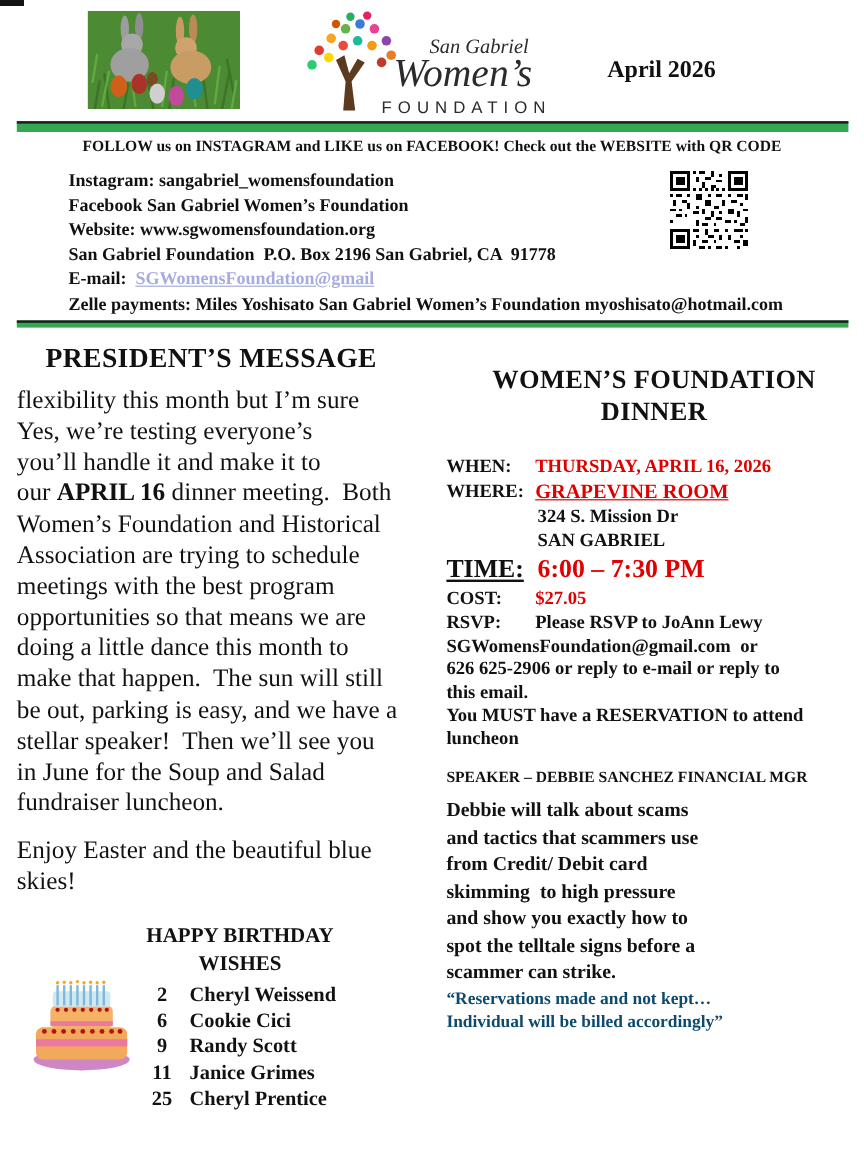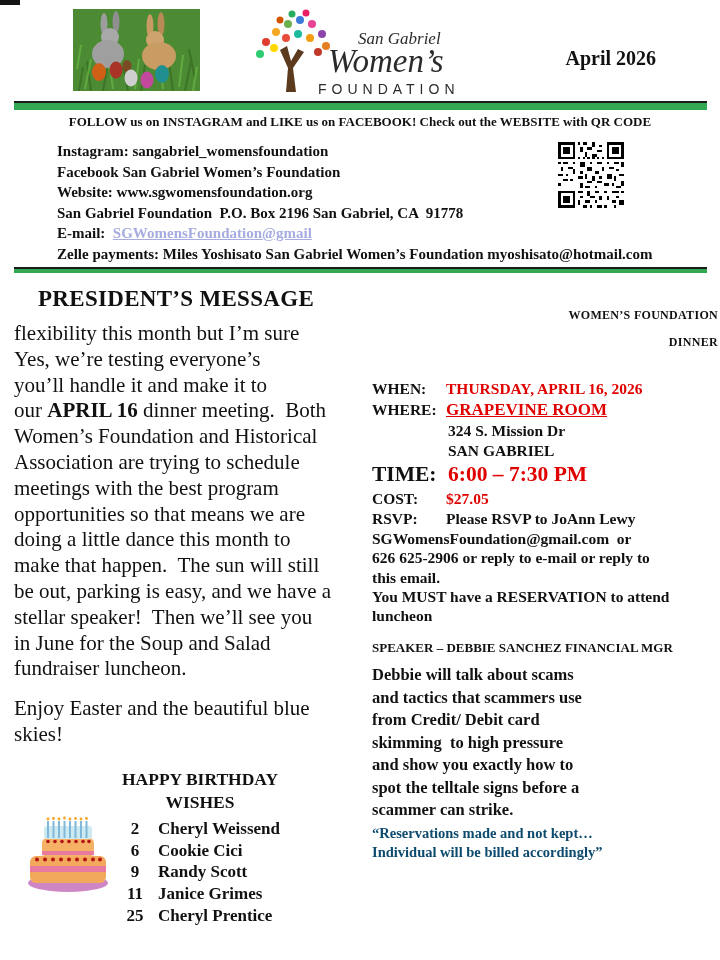--- a/index.html
+++ b/index.html
@@ -5,21 +5,21 @@
   html,body{margin:0;padding:0;background:#fff;}
   .page{position:relative;width:720px;height:960px;background:#fff;overflow:hidden;
         font-family:"Liberation Serif",serif;color:#111;}
   [data-bind]{white-space:pre-wrap;}
 
   .corner-mark{position:absolute;left:0;top:0;width:20px;height:5px;background:#141414;}
 
   
   .easter-photo{position:absolute;left:73px;top:9px;width:127px;height:83px;}
   .logo{position:absolute;left:230px;top:8px;width:250px;height:92px;}
-  .issue-date{position:absolute;left:506px;top:47px;width:150px;text-align:right;
+  .issue-date{position:absolute;left:506px;top:47px;width:150px;text-align:left;
               font-size:20px;font-weight:700;}
 
   .bar{position:absolute;left:14px;width:693px;background:#33a852;}
   .bar1{top:101px;height:7px;border-top:2px solid #1c1c1c;}
   .bar2{top:267px;height:4px;border-top:2px solid #1c1c1c;}
 
   .follow{position:absolute;left:0;top:114px;width:720px;text-align:center;
           font-size:13px;font-weight:700;}
 
   .contact{position:absolute;left:57px;top:141px;font-size:15px;font-weight:700;line-height:20.5px;}
@@ -35,29 +35,29 @@
   .bd-head{margin-top:20px;text-align:center;font-size:17.5px;font-weight:700;
            line-height:23px;padding-left:20px;}
   .bd-body{display:flex;}
   .cake{width:92px;height:82px;margin-left:8px;flex-shrink:0;}
   .bd-list{margin-left:8px;font-size:17px;font-weight:700;line-height:21.8px;margin-top:4px;}
   .bd-day{display:inline-block;width:26px;text-align:center;}
   .bd-name{margin-left:10px;}
 
   
   .right-col{position:absolute;left:372px;top:302px;width:346px;font-weight:700;}
-  .dn-title{text-align:right;font-size:12px;line-height:27px;letter-spacing:.3px;margin-bottom:23px;}
+  .dn-title{text-align:center;font-size:22px;line-height:27px;letter-spacing:.3px;margin-bottom:23px;}
   .drow{display:flex;font-size:15.5px;line-height:20px;}
   .dlab{width:74px;flex-shrink:0;}
   .red{color:#e00000;}
   .where-row{line-height:22px;}
   .where-val{font-size:17px;text-decoration:underline;}
   .addr{margin-left:76px;font-size:15.5px;line-height:19.5px;}
   .time-row{display:flex;font-size:21.5px;line-height:29px;}
-  .time-lab{width:76px;flex-shrink:0;}
+  .time-lab{width:76px;flex-shrink:0;text-decoration:underline;}
   .rsvp-cont{font-size:15.5px;line-height:19.3px;}
   .speaker-head{margin-top:15px;font-size:13px;white-space:nowrap;}
   .talk{margin-top:8px;font-size:16.5px;line-height:22.4px;}
   .note{margin-top:3px;font-size:14.5px;line-height:19px;color:#0c4a6e;}
 </style>
 </head>
 <body>
 
 <div class="page">
 

